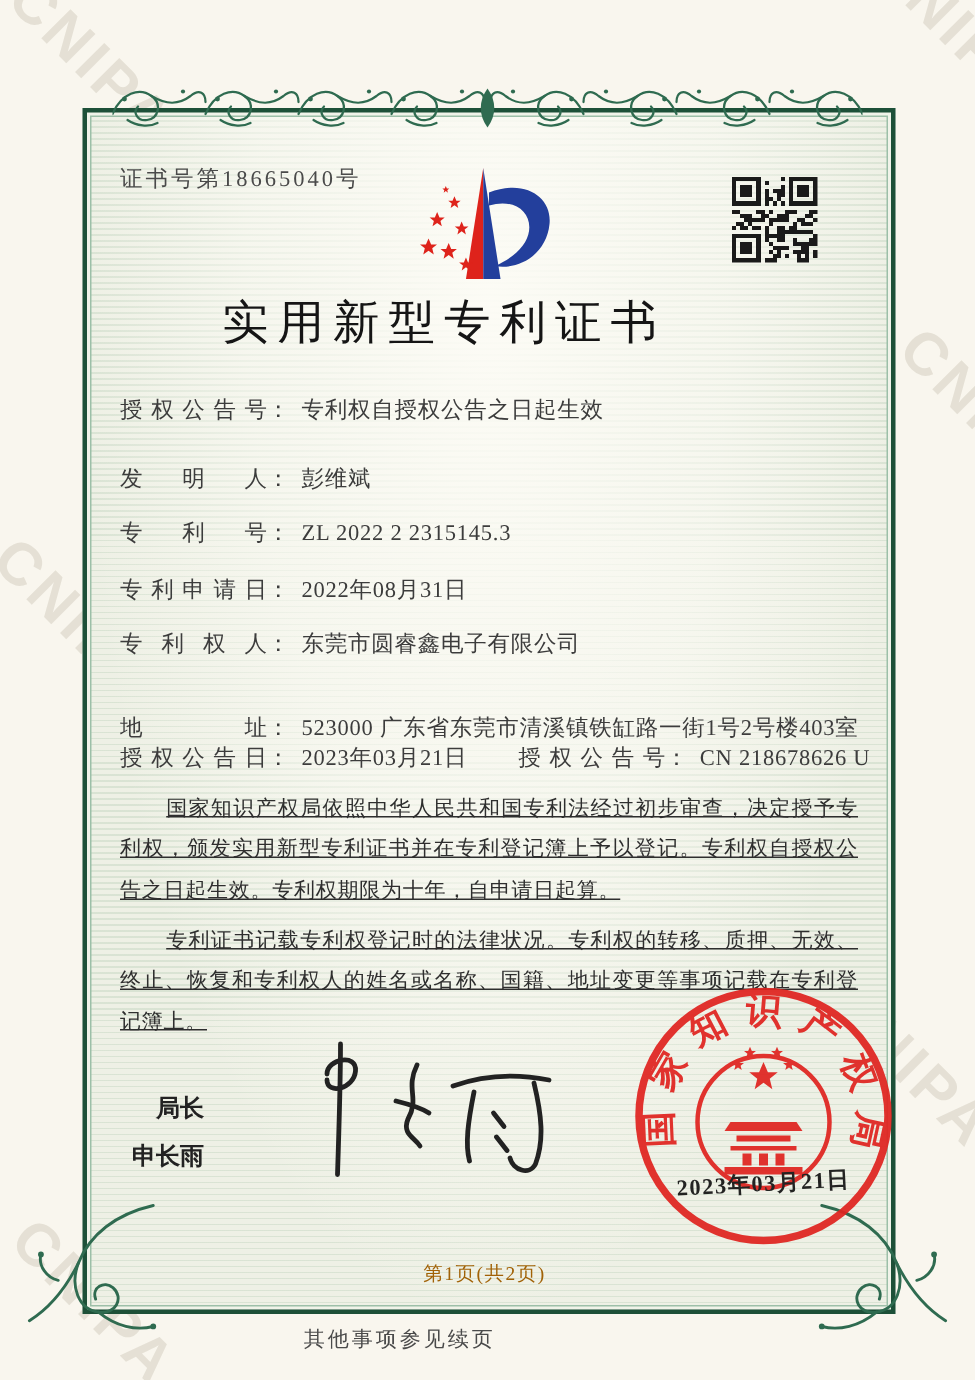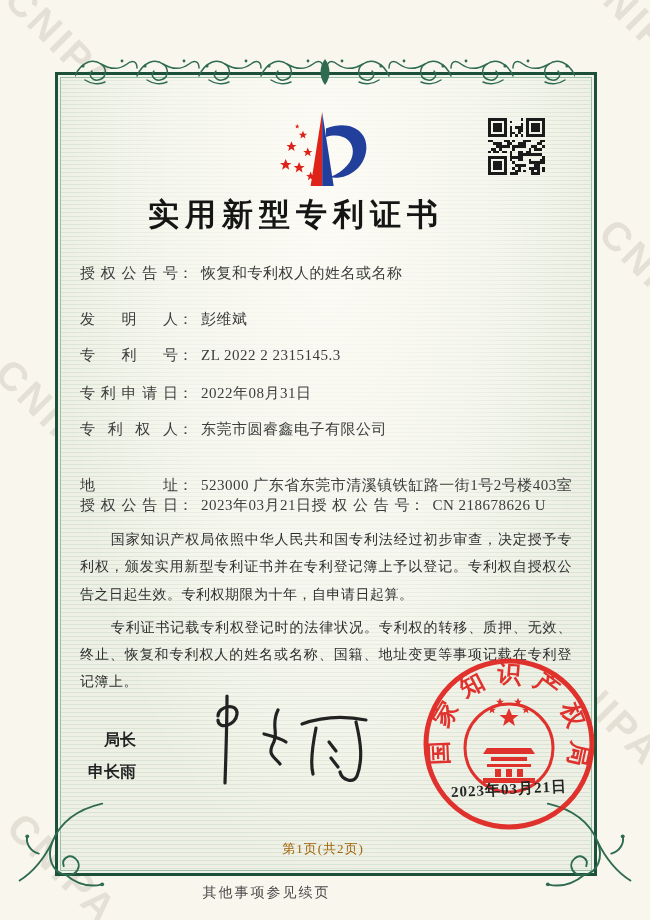--- a/index.html
+++ b/index.html
@@ -29,29 +29,29 @@
   }
   .ornament{position:absolute; z-index:3; pointer-events:none;}
   .band-top{left:75px; top:54px; width:500px; height:34px;}
   .corner-bl{left:10px; top:796px; width:96px; height:96px;}
   .corner-br{left:544px; top:796px; width:96px; height:96px; transform:scaleX(-1);}
   
   .cert-no{position:absolute; left:80px; top:110px; font-size:15px; letter-spacing:2px; color:#4a4a4a; z-index:4;}
   .logo{position:absolute; left:278px; top:108px; width:96px; height:84px; z-index:4;}
   .qr{position:absolute; left:488px; top:118px; width:57px; height:57px; z-index:4;}
   .title{position:absolute; left:0; top:194px; width:592px; text-align:center;
-    font-size:31px; font-weight:bold; letter-spacing:6px; color:#151515; z-index:4;}
+    font-size:31px; font-weight:normal; letter-spacing:6px; color:#151515; z-index:4;}
   .fields{position:absolute; left:0; top:0; width:650px; z-index:4; font-size:15px; color:#3c3c3c;}
   .frow{position:absolute; left:80px; width:500px; white-space:nowrap;}
   .flabel{display:inline-block; width:98px; text-align:justify; text-align-last:justify; vertical-align:bottom;}
   .fcolon{margin-right:8px;}
   .fvalue{letter-spacing:.5px;}
-  .gpair2{}
+  .gpair2{margin-left:34px;}
   .paras{position:absolute; left:80px; top:526px; width:492px; font-size:14px;
-    line-height:1.95; color:#2e2e2e; z-index:4; text-align:justify;}
+    line-height:1.95; color:#2e2e2e; z-index:4; text-align:justify;text-decoration:underline;}
   .paras p{margin:0 0 6px 0; text-indent:2.2em; letter-spacing:.5px;}
   .signer{position:absolute; left:88px; top:724px; z-index:4;
     font-family:"Liberation Sans","DejaVu Sans",sans-serif; font-weight:bold;
     font-size:16px; color:#222; line-height:2.0;text-align:right;}
   .signature{position:absolute; left:180px; top:688px; width:200px; height:100px; z-index:4;}
   .seal{position:absolute; left:421px; top:656px; width:176px; height:176px; z-index:6; opacity:.93;}
   .seal-date{position:absolute; left:0; top:124px; width:176px; text-align:center;
     font-size:15px; font-weight:bold; color:#141414; letter-spacing:1px;
     transform:rotate(-3deg); z-index:7;}
   .page-num{position:absolute; left:55px; top:840px; width:536px; text-align:center;
@@ -112,20 +112,21 @@
     <g stroke="#2f6b50" stroke-width="2" fill="none" stroke-linecap="round">
       <path d="M96,8 C70,14 52,28 44,48 C38,64 44,80 58,82 C70,84 76,72 68,65 C62,60 53,65 56,73"></path>
       <path d="M44,48 C36,64 26,78 10,88"></path>
       <path d="M58,82 C70,92 84,95 96,92"></path>
       <path d="M30,60 C22,58 16,50 18,42"></path>
       <circle cx="18" cy="42" r="2" fill="#2f6b50" stroke="none"></circle>
       <circle cx="96" cy="92" r="2" fill="#2f6b50" stroke="none"></circle>
     </g>
   </svg>
 
+  <div class="cert-no">证书号第18665040号</div>
 
   <svg class="logo" viewBox="0 0 100 85">
     <defs>
       <path id="star" d="M0,-10 L2.94,-3.09 L9.51,-3.09 L4.16,1.18 L5.88,8.09 L0,3.82 L-5.88,8.09 L-4.16,1.18 L-9.51,-3.09 L-2.94,-3.09 Z"></path>
     </defs>
     <path d="M50,20 C76,10 94,24 92,42 C90,62 72,74 54,71 C70,64 78,54 78,44 C78,32 66,24 50,29 Z" fill="#233f9c"></path>
     <polygon points="46,3 34,80 46,80" fill="#de231b"></polygon>
     <polygon points="46,3 46,80 58,80" fill="#233f9c"></polygon>
     <g fill="#de231b">
       <use href="#star" transform="translate(20,18) scale(0.25)"></use>
@@ -360,21 +361,21 @@
         <rect x="16" y="20" width="1" height="1" fill="#1a1a1a"></rect>
         <rect x="17" y="20" width="1" height="1" fill="#1a1a1a"></rect>
         <rect x="18" y="20" width="1" height="1" fill="#1a1a1a"></rect>
       </svg>
   </div>
 
   <div class="title">实用新型专利证书</div>
 
   <div class="fields">
     <div class="frow" style="top:264px">
-      <span class="flabel">授权公告号</span><span class="fcolon">：</span><span class="fvalue">恢复和专利权人的姓名或名称</span>
+      <span class="flabel">授权公告号</span><span class="fcolon">：</span><span class="fvalue">专利权自授权公告之日起生效</span>
     </div>
     <div class="frow" style="top:310px">
       <span class="flabel">发明人</span><span class="fcolon">：</span><span class="fvalue">彭维斌</span>
     </div>
     <div class="frow" style="top:346px">
       <span class="flabel">专利号</span><span class="fcolon">：</span><span class="fvalue">ZL 2022 2 2315145.3</span>
     </div>
     <div class="frow" style="top:384px">
       <span class="flabel">专利申请日</span><span class="fcolon">：</span><span class="fvalue">2022年08月31日</span>
     </div>

